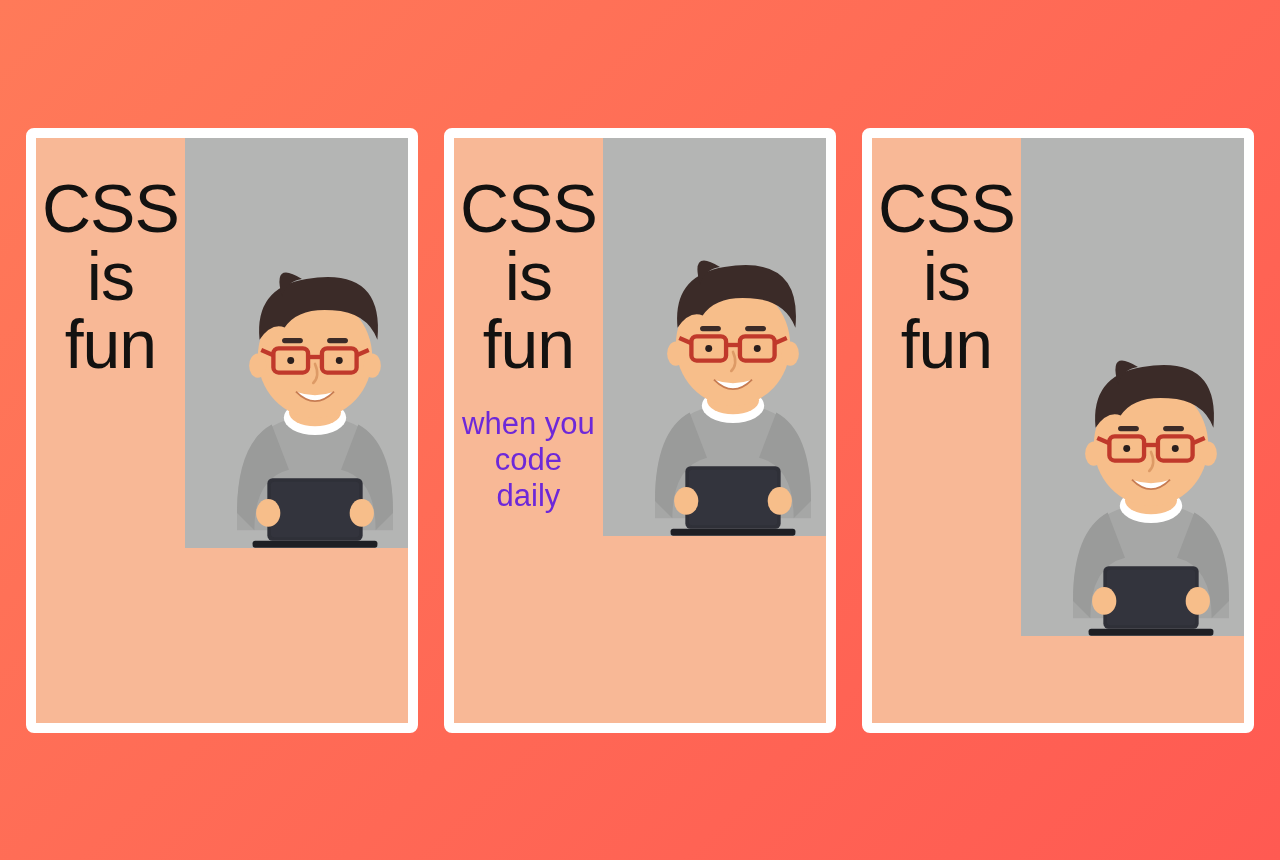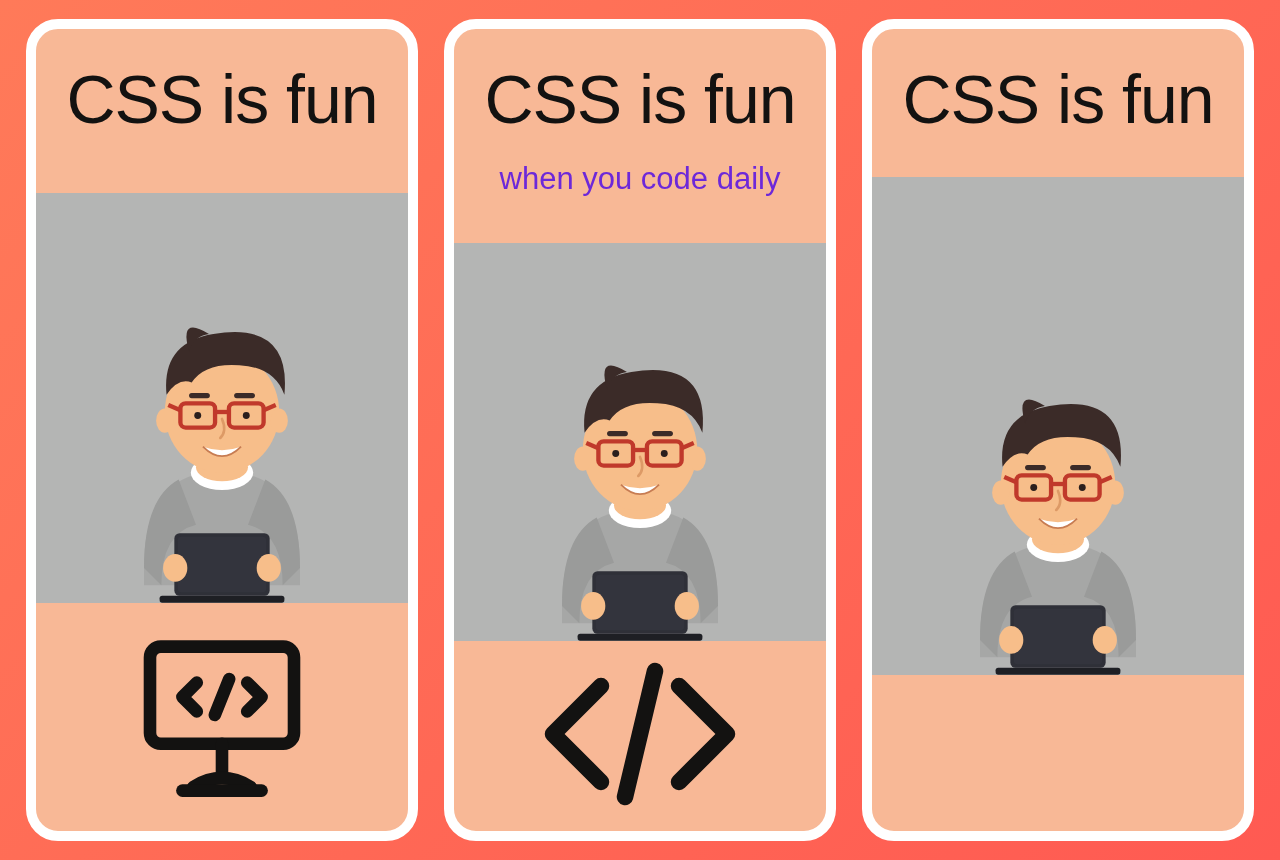--- a/index.html
+++ b/index.html
@@ -11,25 +11,25 @@
     display: flex;
     justify-content: center;
     align-items: center;
     gap: 26px;
     overflow: hidden;
   }
 
   .card {
     background: #f8b896;
     border: 10px solid #fff;
-    border-radius: 32px;
+    border-radius: 8px;
     width: 392px;
-    height: 822px;
+    height: 605px;
     display: flex;
-    flex-direction: column;
+    flex-direction: row;
     overflow: hidden;
     position: relative;
   }
 
   .header {
     text-align: center;
     padding: 36px 6px 18px 6px;
   }
   .title {
     font-size: 68px;

